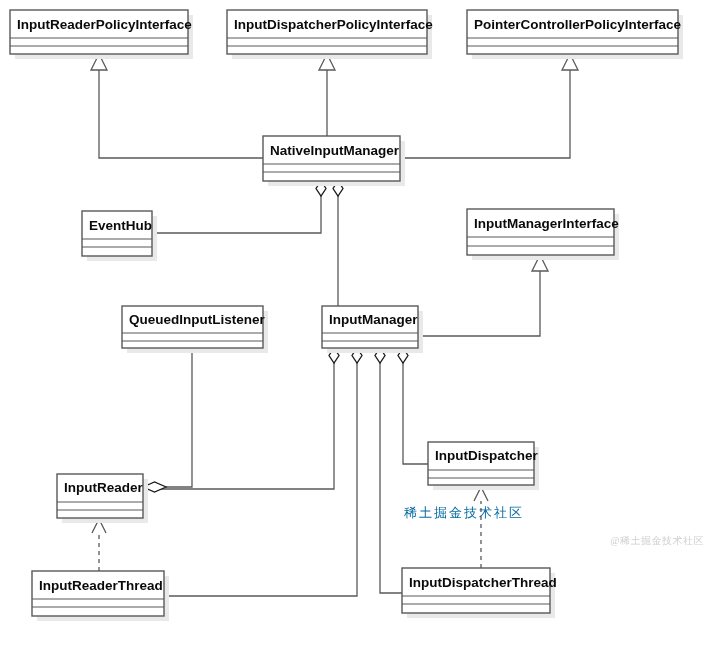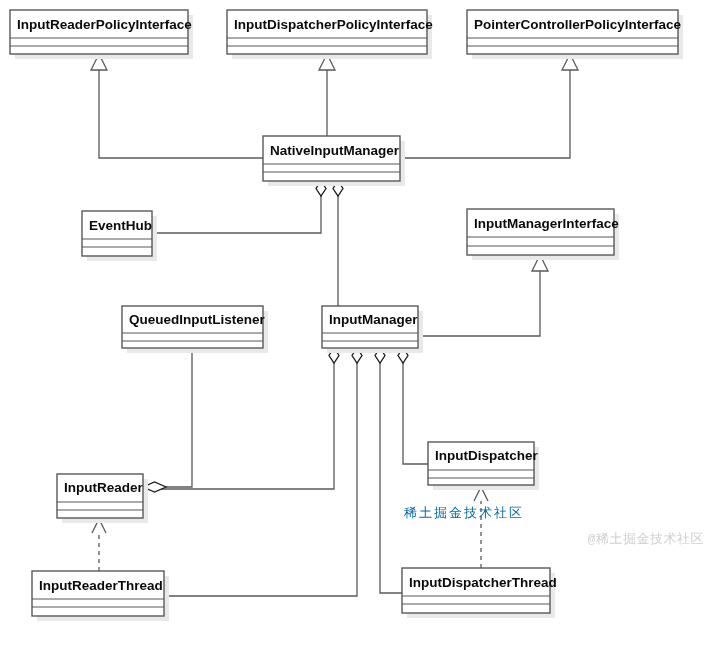--- a/index.html
+++ b/index.html
@@ -70,22 +70,22 @@
   }
   .diamond-hollow {
     fill: #ffffff;
     stroke: #1a1a1a;
     stroke-width: 1.3;
   }
   .watermark {
     position: absolute;
     right: 10px;
     bottom: 12px;
-    font-family: Liberation Mono, monospace;
-    font-size: 13px;
+    font-family: Liberation Serif, serif;
+    font-size: 10px;
     color: #cfcfcf;
     letter-spacing: 0.5px;
     user-select: none;
   }
   .ghost-watermark {
     position: absolute;
     left: 404px;
     bottom: 38px;
     font-family: "DejaVu Sans", sans-serif;
     font-size: 13px;

